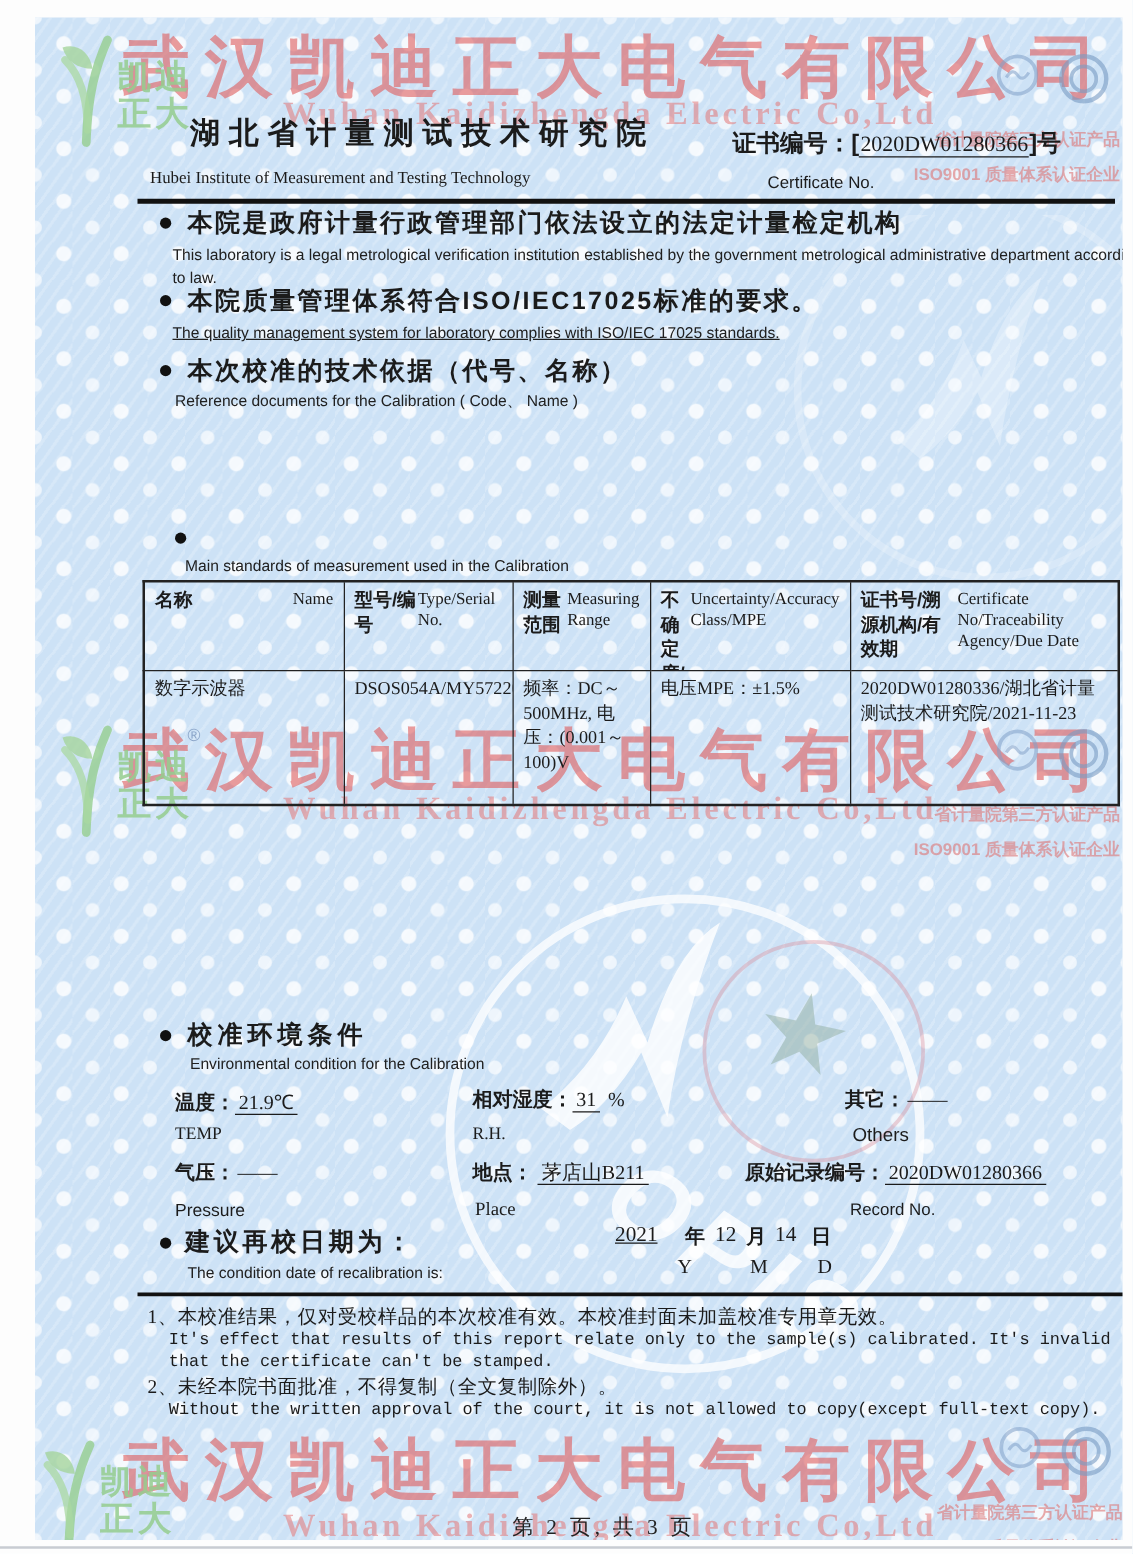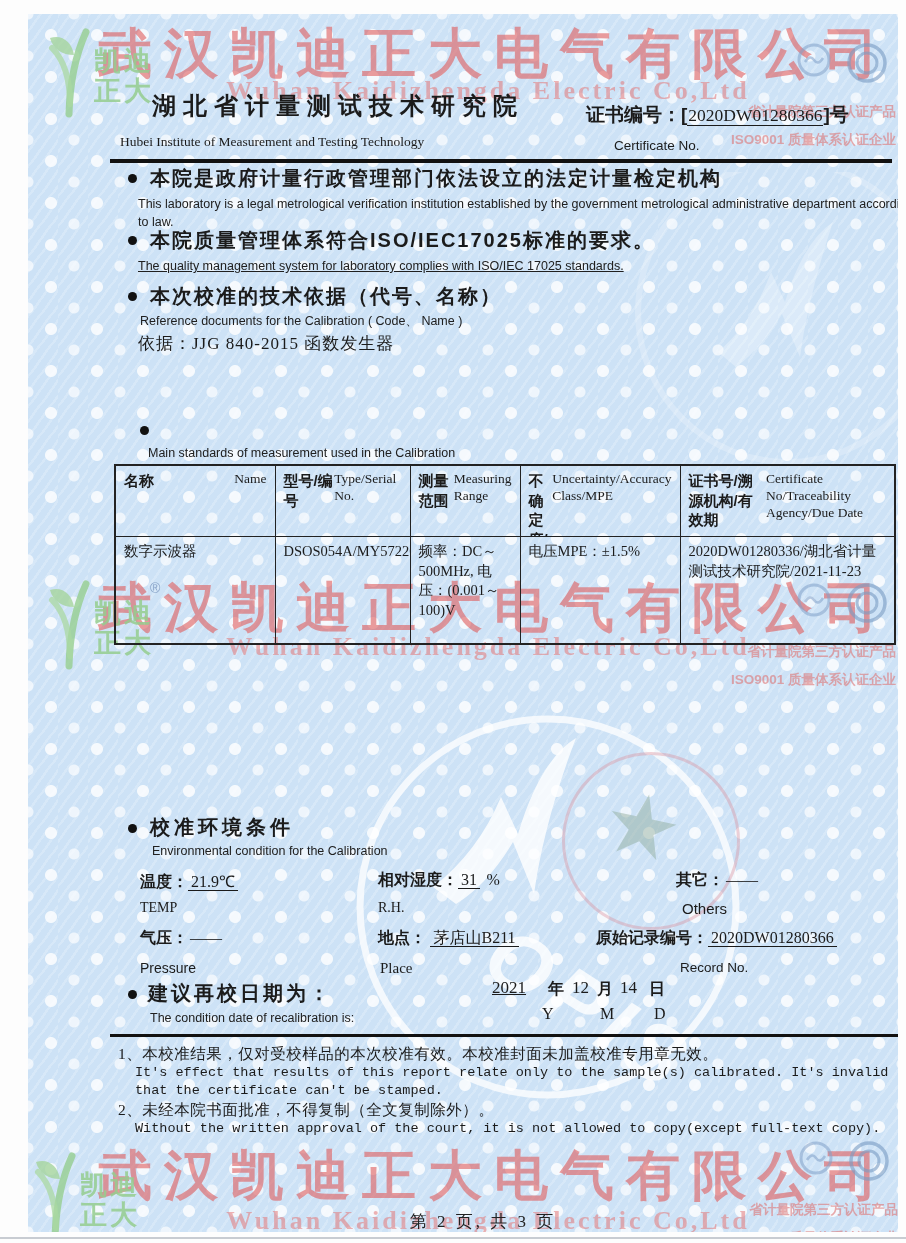--- a/index.html
+++ b/index.html
@@ -195,21 +195,20 @@
       <div class="bcn" style="left:102px;top:151px;">本院是政府计量行政管理部门依法设立的法定计量检定机构</div>
       <div class="ben" style="left:90px;top:181px;width:778px;">This laboratory is a legal metrological verification institution established by the government metrological administrative department according to law.</div>
 
       <span class="dot" style="left:80px;top:222px;"></span>
       <div class="bcn" style="left:102px;top:213px;">本院质量管理体系符合ISO/IEC17025标准的要求。</div>
       <div class="ben" style="left:90px;top:243px;width:778px;text-decoration:underline;">The quality management system for laboratory complies with ISO/IEC 17025 standards.</div>
 
       <span class="dot" style="left:80px;top:278px;"></span>
       <div class="bcn" style="left:102px;top:269px;">本次校准的技术依据（代号、名称）</div>
       <div class="ben" style="left:92px;top:298px;width:778px;">Reference documents for the Calibration ( Code、 Name )</div>
-      <div class="ref-line">依据：JJG 840-2015 函数发生器</div>
 
       <span class="dot" style="left:92px;top:412px;"></span>
       <div class="ben" style="left:100px;top:430px;width:778px;">Main standards of measurement used in the Calibration</div>
 
       <table class="std">
         <colgroup>
             <col style="width:160px">
             <col style="width:135px">
             <col style="width:110px">
             <col style="width:160px">

